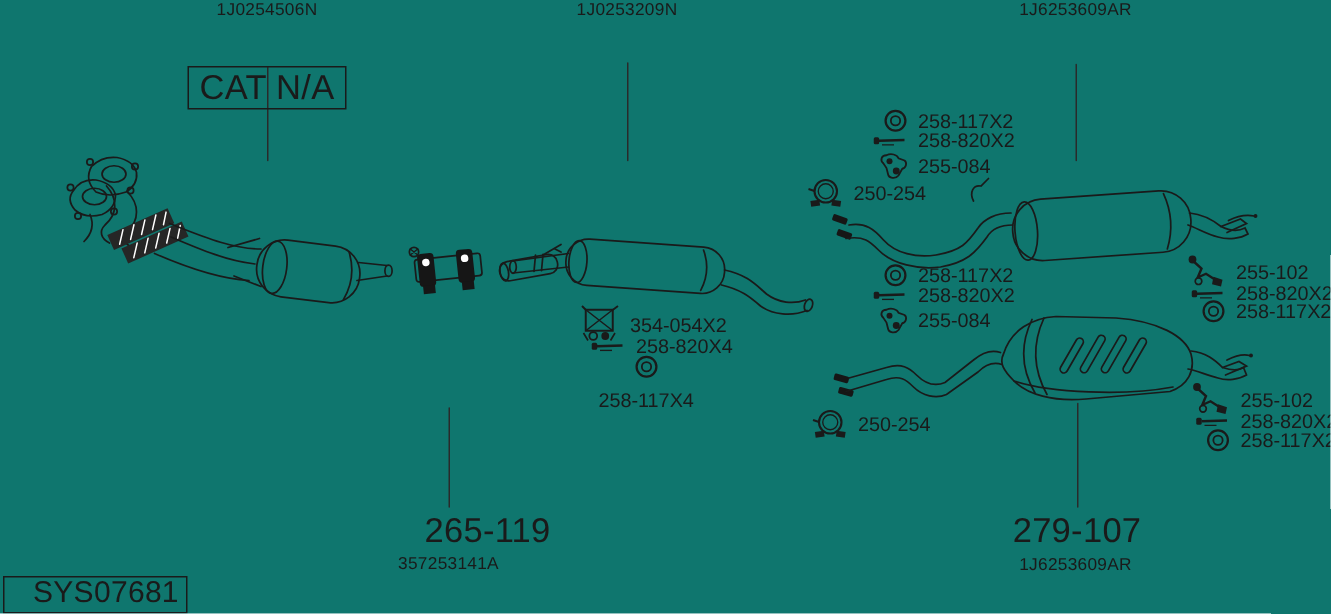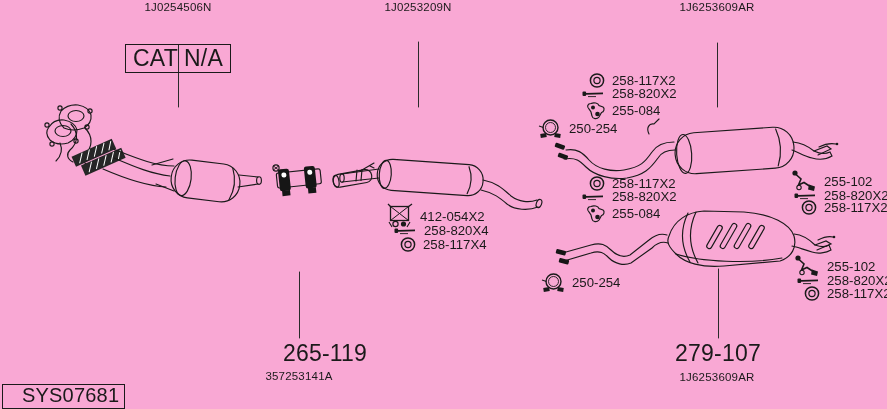--- a/index.html
+++ b/index.html
@@ -1,16 +1,16 @@
 <!DOCTYPE html>
 <html><head>
 <meta charset="utf-8">
 <style>
   html,body{margin:0;padding:0;background:#fff;}
-  .stage{position:relative;width:887px;height:409px;background:#f9a8d4;
+  .stage{position:relative;width:887px;height:409px;background:#0f766e;
          font-family:"Liberation Sans",sans-serif;color:#1a1a1a;overflow:hidden;}
   .art{position:absolute;left:0;top:0;}
   .lbl{position:absolute;white-space:nowrap;line-height:1.05;}
   .centered{transform:translateX(-50%);text-align:center;}
   .pn{font-size:11.5px;letter-spacing:.2px;}
   .big{font-size:23px;letter-spacing:.2px;}
   .catbox{border:1.6px solid #1a1a1a;padding:1px 7px 2px;margin-top:28px;}
   .sysbox{border:1.3px solid #1a1a1a;padding:0 5px 2px;font-size:20px;letter-spacing:.2px;}
   .hw{position:absolute;display:flex;align-items:center;gap:6px;
       font-size:13.2px;white-space:nowrap;}
@@ -282,31 +282,31 @@
 
   <div class="hw" style="left:386px;top:203px;">
     <svg width="28" height="26" viewBox="0 0 28 26">
       <path d="M5,4 L2,1 M22,4 L26,1" stroke="#1a1a1a" stroke-width="1.3" fill="none"></path>
       <rect x="4.5" y="3.5" width="18" height="14" fill="none" stroke="#1a1a1a" stroke-width="1.3"></rect>
       <path d="M4.5,3.5 L22.5,17.5 M4.5,17.5 L22.5,3.5" stroke="#1a1a1a" stroke-width="1" fill="none"></path>
       <circle cx="9.5" cy="21" r="2.6" fill="none" stroke="#1a1a1a" stroke-width="1.2"></circle>
       <circle cx="17.5" cy="21" r="2.6" fill="#1a1a1a"></circle>
       <path d="M3,19 L6,24 M24,19 L21,24" stroke="#1a1a1a" stroke-width="1.1" fill="none"></path>
     </svg>
-    <span>412-054X2</span>
+    <span>354-054X2</span>
   </div>
   <div class="hw" style="left:394px;top:223px;">
     <svg width="24" height="10" viewBox="0 0 24 10">
       <rect x="0.5" y="2.5" width="3.6" height="4.6" rx="1" fill="#1a1a1a"></rect>
       <line x1="4" y1="4.8" x2="21" y2="4.3" stroke="#1a1a1a" stroke-width="1.7"></line>
       <line x1="6" y1="7.6" x2="14" y2="7.6" stroke="#1a1a1a" stroke-width="0.9"></line>
     </svg>
     <span>258-820X4</span>
   </div>
-  <div class="hw" style="left:399px;top:236px;">
+  <div class="hw" style="left:399px;top:236px;flex-direction:column;">
     <svg width="18" height="17" viewBox="0 0 18 17">
       <circle cx="9" cy="8.5" r="6.6" fill="none" stroke="#1a1a1a" stroke-width="1.5"></circle>
       <circle cx="9" cy="8.5" r="3.1" fill="none" stroke="#1a1a1a" stroke-width="1.2"></circle>
     </svg>
     <span>258-117X4</span>
   </div>
 
 </div>
 
 </body></html>

